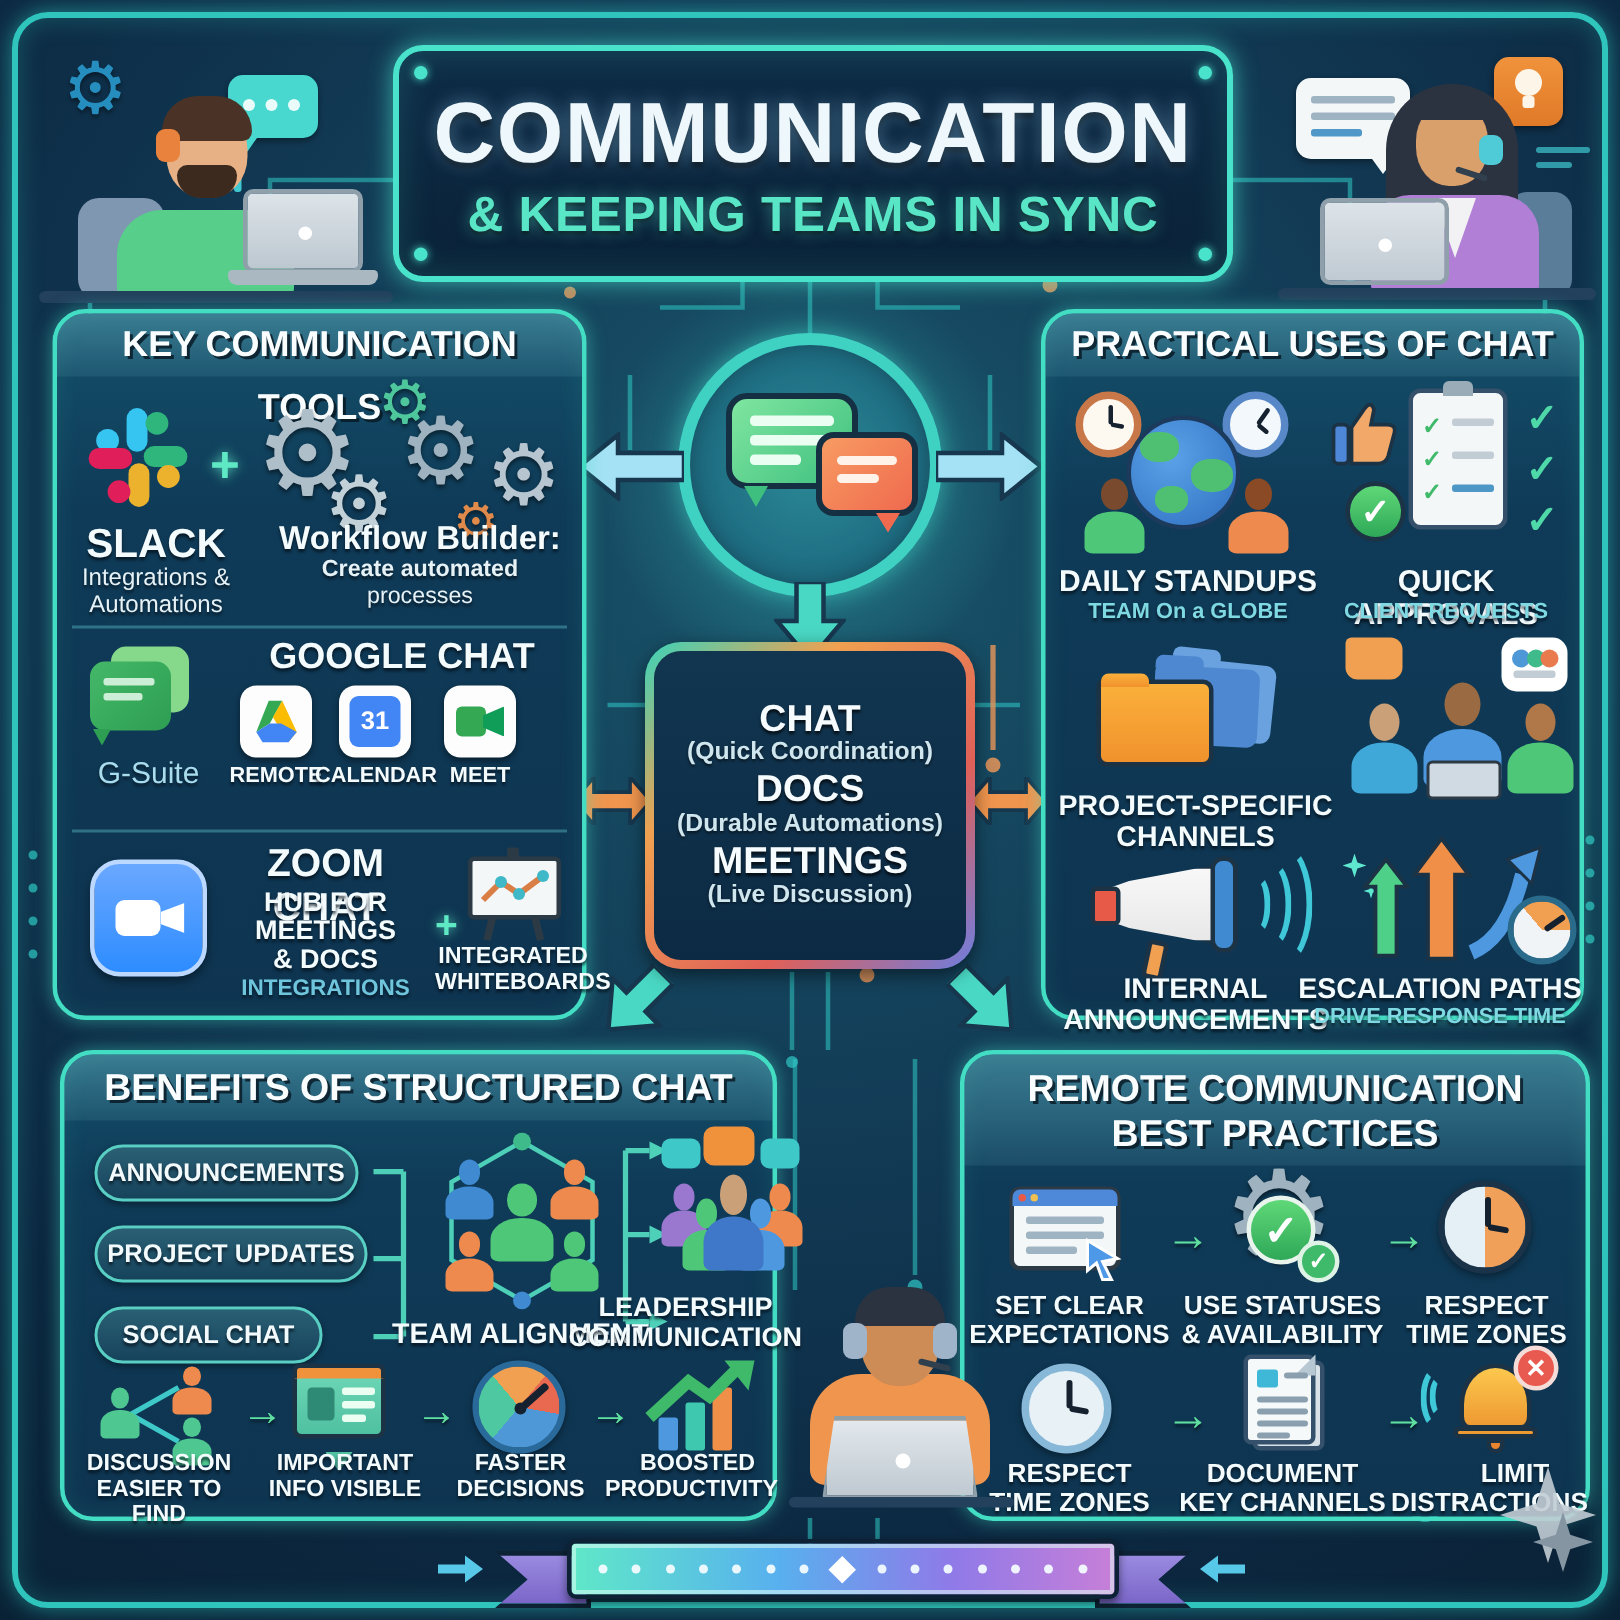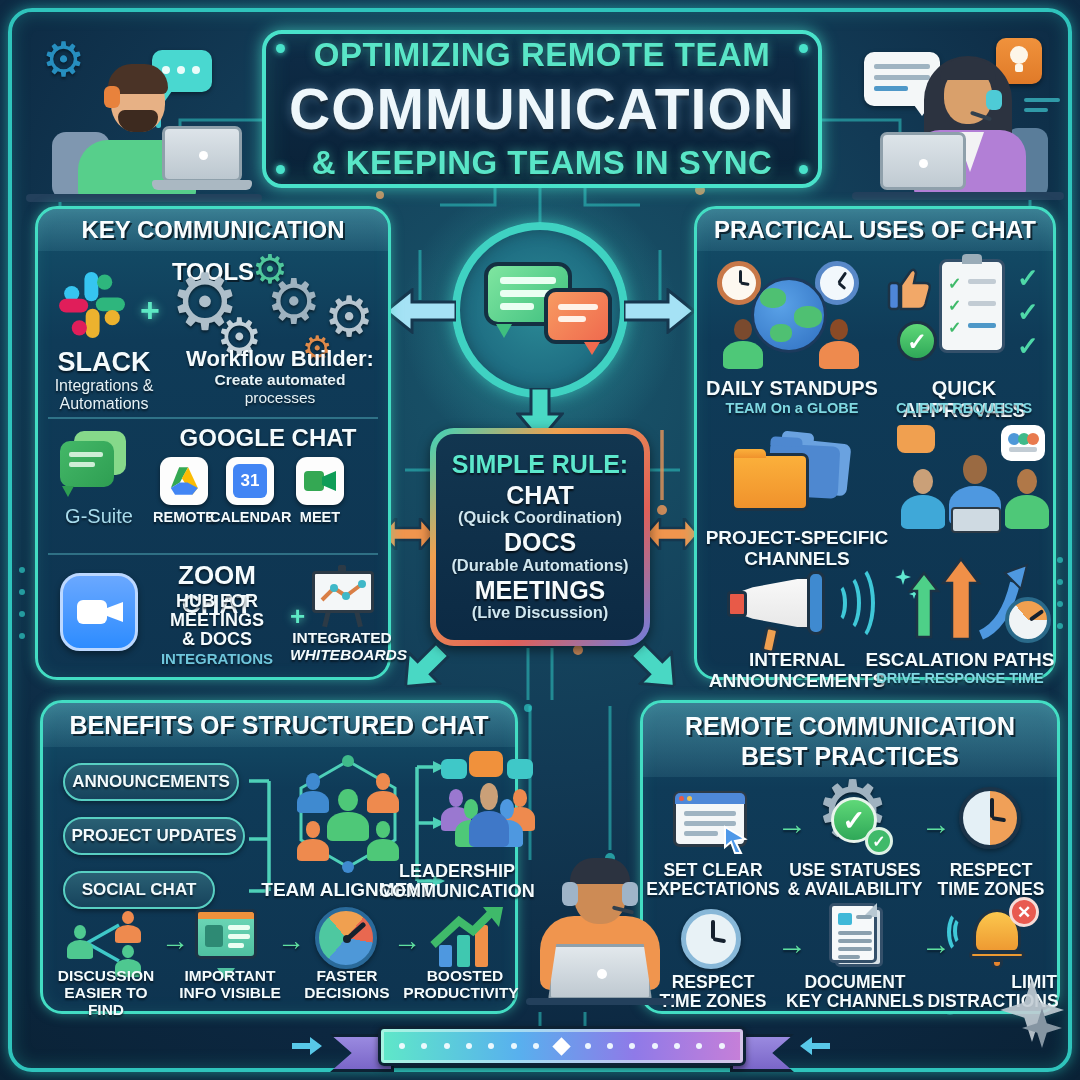--- a/index.html
+++ b/index.html
@@ -130,21 +130,20 @@
     </g>
   </svg>
 
   <div class="frame"></div>
 
   <div class="abs title-banner">
     <div class="tb-dot" style="left:10px;top:10px;"></div>
       <div class="tb-dot" style="right:10px;top:10px;"></div>
     <div class="tb-dot" style="left:10px;bottom:10px;"></div>
       <div class="tb-dot" style="right:10px;bottom:10px;"></div>
-    <div class="title-l1">OPTIMIZING REMOTE TEAM</div>
     <div class="title-l2">COMMUNICATION</div>
     <div class="title-l3">&amp; KEEPING TEAMS IN SYNC</div>
   </div>
 
   <div class="abs" style="left:12px;top:14px;width:250px;height:186px;">
     <span class="gear" style="left:30px;top:22px;font-size:48px;color:#2b9fd4;opacity:.85;">⚙</span>
     <div class="abs" style="left:40px;top:118px;width:58px;height:68px;background:#7f97b0;border-radius:14px;"></div>
     <div class="abs" style="left:140px;top:36px;width:60px;height:42px;background:#49d8d0;border-radius:10px;box-shadow:0 2px 4px rgba(0,0,0,.4);">
       <div class="abs" style="left:10px;top:16px;width:8px;height:8px;border-radius:50%;background:#eafcfa;"></div>
       <div class="abs" style="left:25px;top:16px;width:8px;height:8px;border-radius:50%;background:#eafcfa;"></div>
@@ -229,21 +228,20 @@
   </svg>
   <svg class="abs" width="48" height="52" viewBox="0 0 48 52" style="left:400px;top:642px;transform:rotate(45deg);">
     <polygon points="15,0 33,0 33,26 46,26 24,52 2,26 15,26" fill="#49d8c4" stroke="#16374e" stroke-width="3"></polygon>
   </svg>
   <svg class="abs" width="48" height="52" viewBox="0 0 48 52" style="left:632px;top:642px;transform:rotate(-45deg);">
     <polygon points="15,0 33,0 33,26 46,26 24,52 2,26 15,26" fill="#49d8c4" stroke="#16374e" stroke-width="3"></polygon>
   </svg>
 
   <div class="abs rulewrap">
     <div class="rulebox">
-      <div class="rule-title">SIMPLE RULE:</div>
       <div class="rule-term">CHAT</div>
       <div class="rule-desc">(Quick Coordination)</div>
       <div class="rule-term">DOCS</div>
       <div class="rule-desc">(Durable Automations)</div>
       <div class="rule-term">MEETINGS</div>
       <div class="rule-desc">(Live Discussion)</div>
     </div>
   </div>
 
   <div class="panel" style="left:35px;top:206px;width:356px;height:474px;">
@@ -321,21 +319,21 @@
       <svg class="abs" width="50" height="30" viewBox="0 0 50 30" style="left:6px;top:13px;">
         <polyline points="4,22 16,10 28,18 44,6" fill="none" stroke="#d97f46" stroke-width="4"></polyline>
         <circle cx="16" cy="10" r="4" fill="#3fb8c8"></circle>
           <circle cx="28" cy="18" r="4" fill="#3fb8c8"></circle>
           <circle cx="44" cy="6" r="4" fill="#3fb8c8"></circle>
       </svg>
       <div class="abs" style="left:12px;top:46px;width:5px;height:16px;background:#2c3a46;transform:rotate(14deg);"></div>
       <div class="abs" style="left:44px;top:46px;width:5px;height:16px;background:#2c3a46;transform:rotate(-14deg);"></div>
     </div>
     <div class="lbl" style="left:252px;top:420px;width:104px;font-size:15.5px;">INTEGRATED</div>
-    <div class="lbl" style="left:252px;top:437px;width:104px;font-size:15.5px;font-style:italic;">WHITEBOARDS</div>
+    <div class="lbl" style="left:252px;top:437px;width:104px;font-size:15.5px;">WHITEBOARDS</div>
   </div>
 
   <div class="panel" style="left:694px;top:206px;width:362px;height:474px;">
     <div class="phead" style="height:42px;line-height:42px;font-size:24px;">PRACTICAL USES OF CHAT</div>
 
     <div class="abs" style="left:18px;top:52px;width:150px;height:110px;">
       <div class="clock" style="left:2px;top:0;width:44px;height:44px;background:#fdf8f0;border:5px solid #c87848;">
         <div class="hand" style="width:3px;height:13px;transform:rotate(0deg);"></div>
         <div class="hand" style="width:3px;height:9px;transform:rotate(100deg);"></div>
       </div>
@@ -643,21 +641,21 @@
     <span class="arrowglyph" style="left:278px;top:224px;font-size:30px;">→</span>
 
     <div class="abs" style="left:314px;top:200px;width:84px;height:70px;">
       <span class="arc" style="left:-4px;top:14px;width:14px;height:28px;border-left-color:#3fc8d8;border-right-color:transparent;"></span>
       <span class="arc" style="left:-10px;top:8px;width:22px;height:42px;border-left-color:#3fc8d8;border-right-color:transparent;"></span>
       <div class="abs" style="left:16px;top:6px;width:48px;height:44px;background:linear-gradient(180deg,#fcc84e,#ee9a32);border:3px solid #1c3346;border-radius:50% 50% 14% 14% / 62% 62% 20% 20%;"></div>
       <div class="abs" style="left:12px;top:48px;width:56px;height:8px;background:#ee9a32;border:3px solid #1c3346;border-radius:4px;"></div>
       <div class="abs" style="left:34px;top:56px;width:12px;height:10px;background:#e8852e;border:3px solid #1c3346;border-radius:0 0 8px 8px;"></div>
       <div class="abs" style="left:52px;top:-6px;width:30px;height:30px;border-radius:50%;background:#e85a50;border:3px solid #f6dcd8;color:#ffffff;font-weight:700;font-size:17px;text-align:center;line-height:26px;">✕</div>
     </div>
-    <div class="lbl" style="left:286px;top:270px;width:128px;font-size:17.5px;text-align:right;">LIMIT</div>
+    <div class="lbl" style="left:303px;top:270px;width:128px;font-size:17.5px;">LIMIT</div>
     <div class="lbl" style="left:280px;top:289px;width:140px;font-size:17.5px;">DISTRACTIONS</div>
   </div>
 
   <div class="abs" style="left:516px;top:856px;width:168px;height:150px;">
     <div class="abs" style="left:24px;top:60px;width:120px;height:74px;background:#f0954e;border-radius:34px 34px 10px 10px;"></div>
     <div class="abs" style="left:58px;top:10px;width:52px;height:58px;background:#cd8b55;border-radius:46%;"></div>
     <div class="abs" style="left:54px;top:2px;width:60px;height:26px;background:#2c3340;border-radius:30px 30px 4px 4px;"></div>
     <div class="abs" style="left:46px;top:26px;width:16px;height:24px;background:#9fb4c8;border-radius:6px;"></div>
     <div class="abs" style="left:106px;top:26px;width:16px;height:24px;background:#9fb4c8;border-radius:6px;"></div>
     <div class="abs" style="left:96px;top:52px;width:22px;height:4px;background:#30404e;border-radius:2px;transform:rotate(14deg);"></div>

